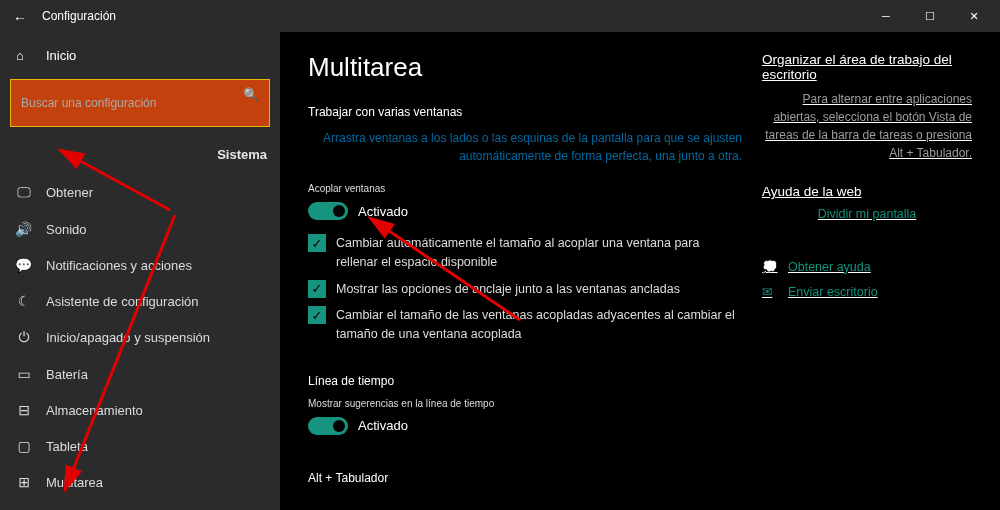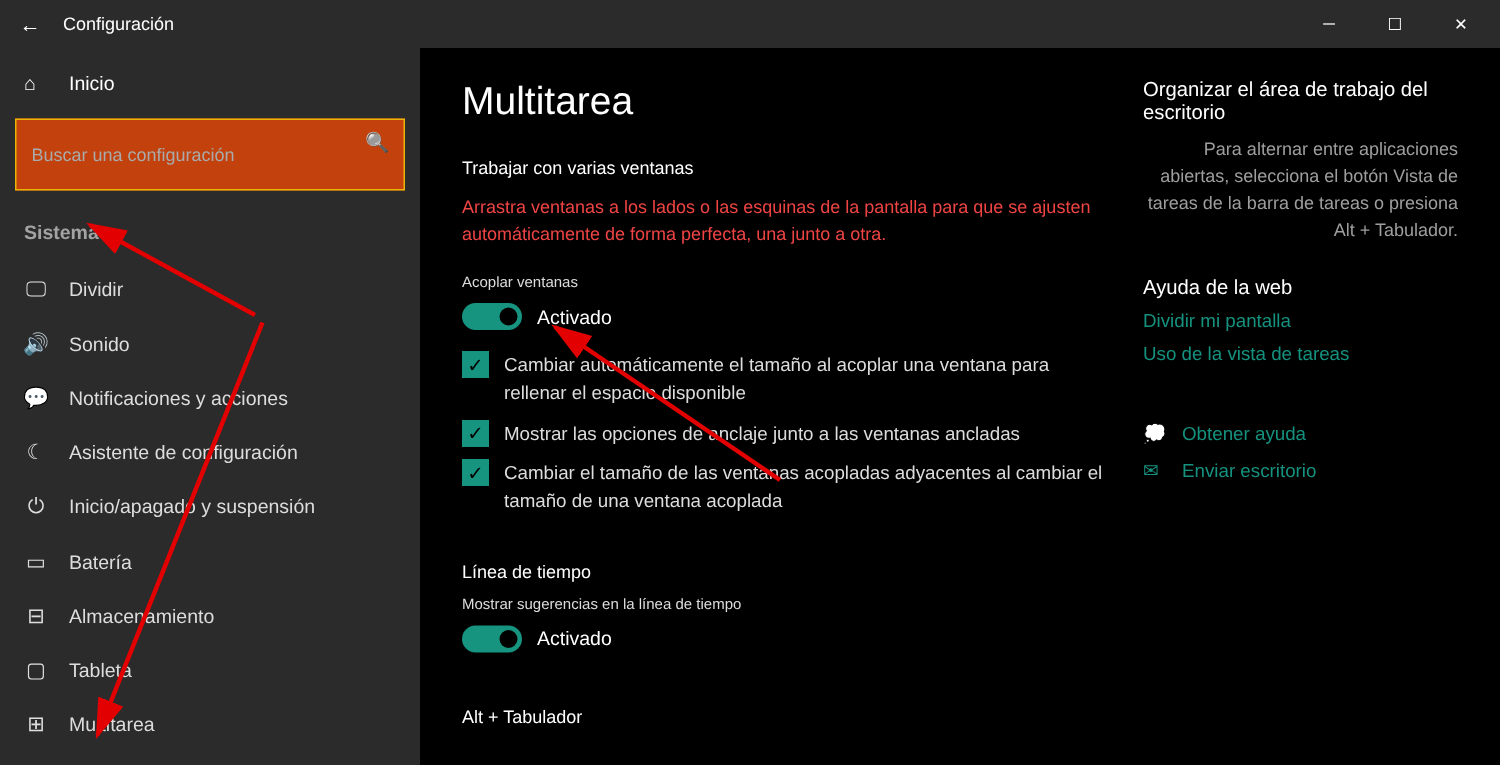--- a/index.html
+++ b/index.html
@@ -11,40 +11,40 @@
 .titlebar .wc { width:44px; height:32px; display:flex; align-items:center; justify-content:center; color:#fff; font-size:11px; cursor:pointer; }
 .main { flex:1; display:flex; overflow:hidden; }
 .sidebar { width:280px; background:#2b2b2b; display:flex; flex-direction:column; padding: 6px 0; overflow:hidden; }
 .home { display:flex; align-items:center; padding:10px 16px; font-size:13px; color:#fff; cursor:pointer; }
 .home .ico { width:16px; margin-right:14px; }
 .searchwrap { padding:6px 10px 10px 10px; }
 .search { width:100%; height:48px; background:#c2410c; border:1px solid #eab308; color:#ccc; padding:0 32px 0 10px; font-size:12px; }
 .search::placeholder { color:#aaa; }
 .searchbox { position:relative; }
 .searchicon { position:absolute; right:10px; top:8px; color:#ccc; font-size:13px; }
-.cat { padding:10px 13px 12px 16px; font-size:13px; font-weight:600; color:#a3a3a3; }
+.cat { padding:10px 13px 12px 16px; font-size:13px; font-weight:600; color:#e5e5e5;text-align:right; }
 .navlist { flex:1; overflow:hidden; }
 .navitem { display:flex; align-items:center; padding:10px 16px; font-size:13px; color:#ddd; cursor:pointer; }
 .navitem .ico { width:16px; margin-right:14px; font-size:14px; color:#ddd; display:inline-flex; align-items:center; justify-content:center; }
 .content { flex:1; background:#000; padding:20px 28px; overflow:hidden; display:flex; }
 .col-main { flex:1; max-width:480px; }
-.col-side { width:230px; margin-left:auto; padding-left:20px; }
+.col-side { width:230px; margin-left:auto; padding-left:20px;text-decoration:underline; }
 h1 { font-size:26px; font-weight:400; margin-bottom:22px; }
 h2 { font-size:12px; font-weight:400; margin-bottom:10px; }
-.desc { font-size:12px; color:#ef4444; line-height:1.5; margin-bottom:18px; }
+.desc { font-size:12px; color:#0369a1; line-height:1.5; margin-bottom:18px;text-align:right; }
 .subhead { font-size:10px; color:#ddd; margin-bottom:8px; }
 .toggle-row { display:flex; align-items:center; margin-bottom:14px; }
 .toggle-label { font-size:13px; color:#fff; }
 .check-row { display:flex; align-items:flex-start; margin-bottom:8px; }
 .chk { width:18px; height:18px; background:#17947f; margin-right:10px; flex-shrink:0; display:flex; align-items:center; justify-content:center; color:#000; font-size:13px; cursor:pointer; }
 .chk-label { font-size:12.5px; color:#ddd; line-height:1.5; }
 .section-gap { height:22px; }
 .side-h { font-size:13.5px; color:#fff; margin-bottom:8px; font-weight:400; }
 .side-p { font-size:12px; color:#9e9e9e; line-height:1.5; margin-bottom:22px;text-align:right; }
-.link { font-size:12.5px; color:#15927f; margin-bottom:8px; display:block; cursor:pointer; }
+.link { font-size:12.5px; color:#15927f; margin-bottom:8px; display:block; cursor:pointer;text-align:center; }
 .hlink { display:flex; align-items:center; font-size:12.5px; color:#15927f; margin-bottom:10px; cursor:pointer; }
 .hlink .ico { width:18px; margin-right:8px; color:#15927f; }
 svg.arrow { position:absolute; pointer-events:none; }
 
 .tog { width:40px; height:18px; background:#17947f; border-radius:9px; position:relative; margin-right:10px; cursor:pointer; }
 .tog .kn { position:absolute; right:3px; top:3px; width:12px; height:12px; border-radius:50%; background:#000; }
 </style>
 </head>
 <body>
 
@@ -67,21 +67,21 @@
     <div class="searchwrap">
       <div class="searchbox">
         <input class="search" placeholder="Buscar una configuración" style="">
         <span class="searchicon">🔍</span>
       </div>
     </div>
     <div class="cat">Sistema</div>
     <div class="navlist">
       <div class="navitem">
           <span class="ico">🖵</span>
-          <span>Dividir</span>
+          <span>Obtener</span>
         </div>
       <div class="navitem">
           <span class="ico">🔊</span>
           <span>Sonido</span>
         </div>
       <div class="navitem">
           <span class="ico">💬</span>
           <span>Notificaciones y acciones</span>
         </div>
       <div class="navitem">
@@ -152,21 +152,20 @@
       <div class="section-gap"></div>
       <h2>Alt + Tabulador</h2>
     </div>
 
     <div class="col-side">
       <div class="side-h">Organizar el área de trabajo del escritorio</div>
       <div class="side-p">Para alternar entre aplicaciones abiertas, selecciona el botón Vista de tareas de la barra de tareas o presiona Alt + Tabulador.</div>
 
       <div class="side-h">Ayuda de la web</div>
       <span class="link">Dividir mi pantalla</span>
-      <span class="link">Uso de la vista de tareas</span>
 
       <div style="height:30px"></div>
       <div class="hlink">
         <span class="ico">💭</span>
         <span>Obtener ayuda</span>
       </div>
       <div class="hlink">
         <span class="ico">✉</span>
         <span>Enviar escritorio</span>
       </div>

